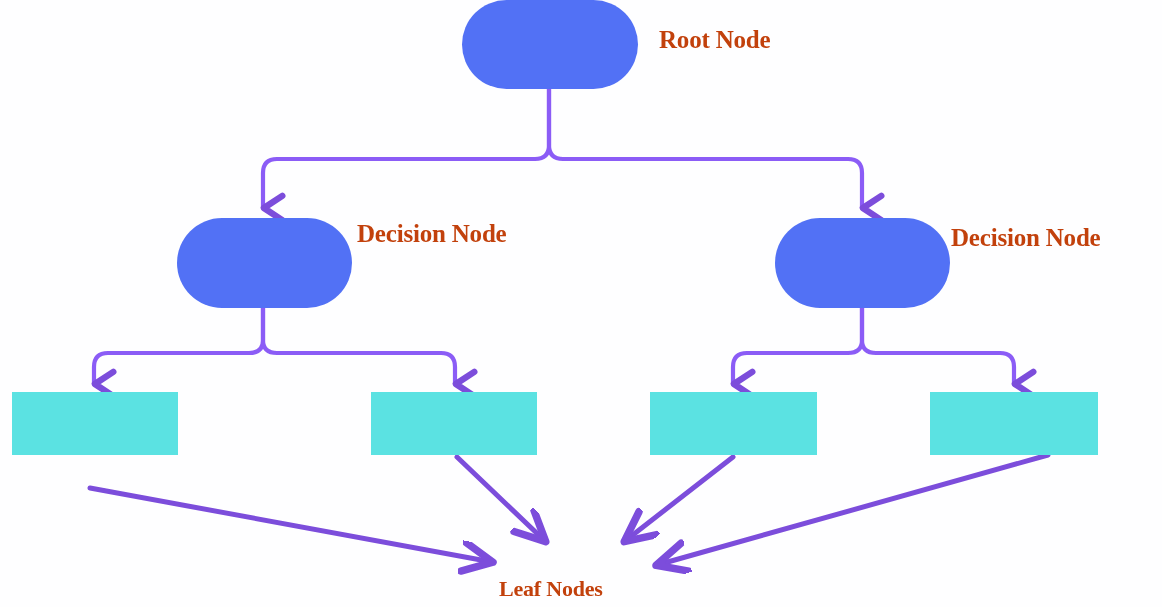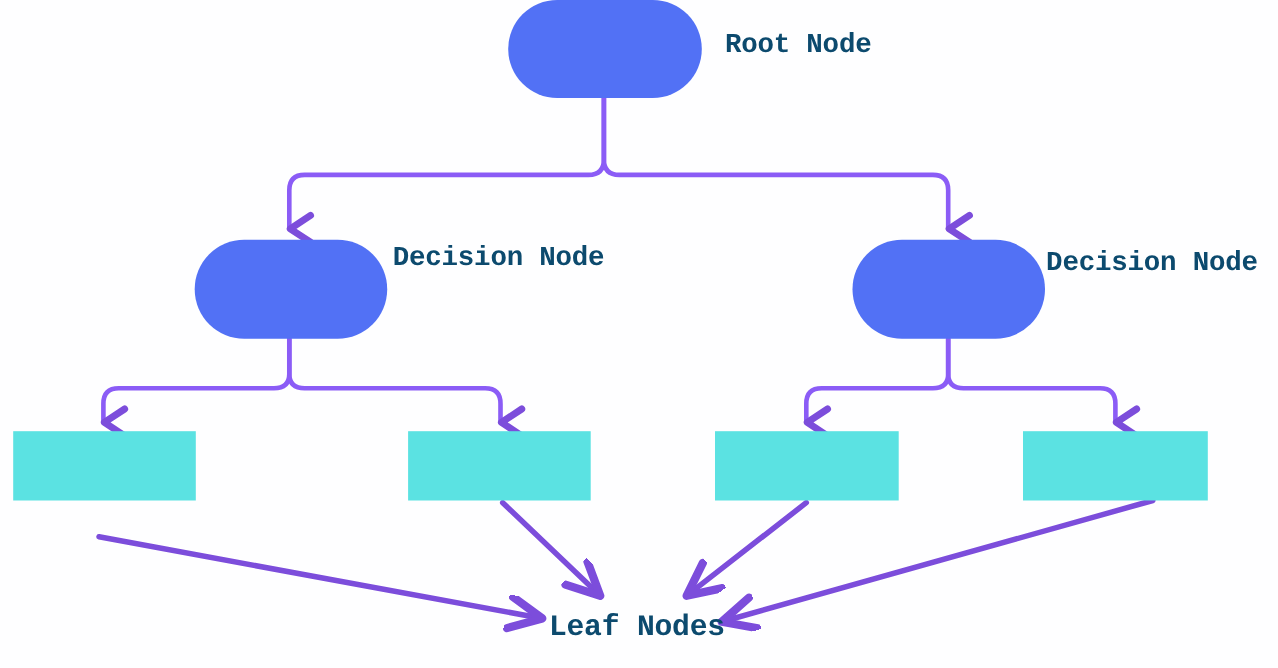--- a/index.html
+++ b/index.html
@@ -31,30 +31,30 @@
   .node-root, .node-decision {
     background: #5271f5;
     border-radius: 999px;
   }
   .node-leaf {
     background: #5be2e2;
     border-radius: 0;
   }
   .label {
     position: absolute;
-    font-family: Liberation Mono, monospace;
+    font-family: Liberation Serif, serif;
     font-weight: bold;
-    color: #0c4a6e;
+    color: #c2410c;
     white-space: nowrap;
     letter-spacing: -0.2px;
   }
   .label-root    { font-size: 25px; left: 659px; top: 26px; }
   .label-dec-l   { font-size: 25px; left: 357px; top: 220px; }
   .label-dec-r   { font-size: 25px; left: 951px; top: 224px; }
-  .label-leaf    { font-size: 27px; left: 499px; top: 556px; }
+  .label-leaf    { font-size: 22px; left: 499px; top: 576px; }
 </style>
 </head>
 <body>
 
 <div id="canvas">
 
   <svg id="edges" viewBox="0 0 1162 607">
     <defs>
       <marker id="headDown" markerWidth="8" markerHeight="8" refX="4" refY="6.2" orient="auto-start-reverse" markerUnits="strokeWidth">
         <path d="M1.1,1.6 L4,6.0 L6.9,1.6" fill="none" stroke="#7c4ddb" stroke-width="1.5" stroke-linecap="round" stroke-linejoin="round"></path>

